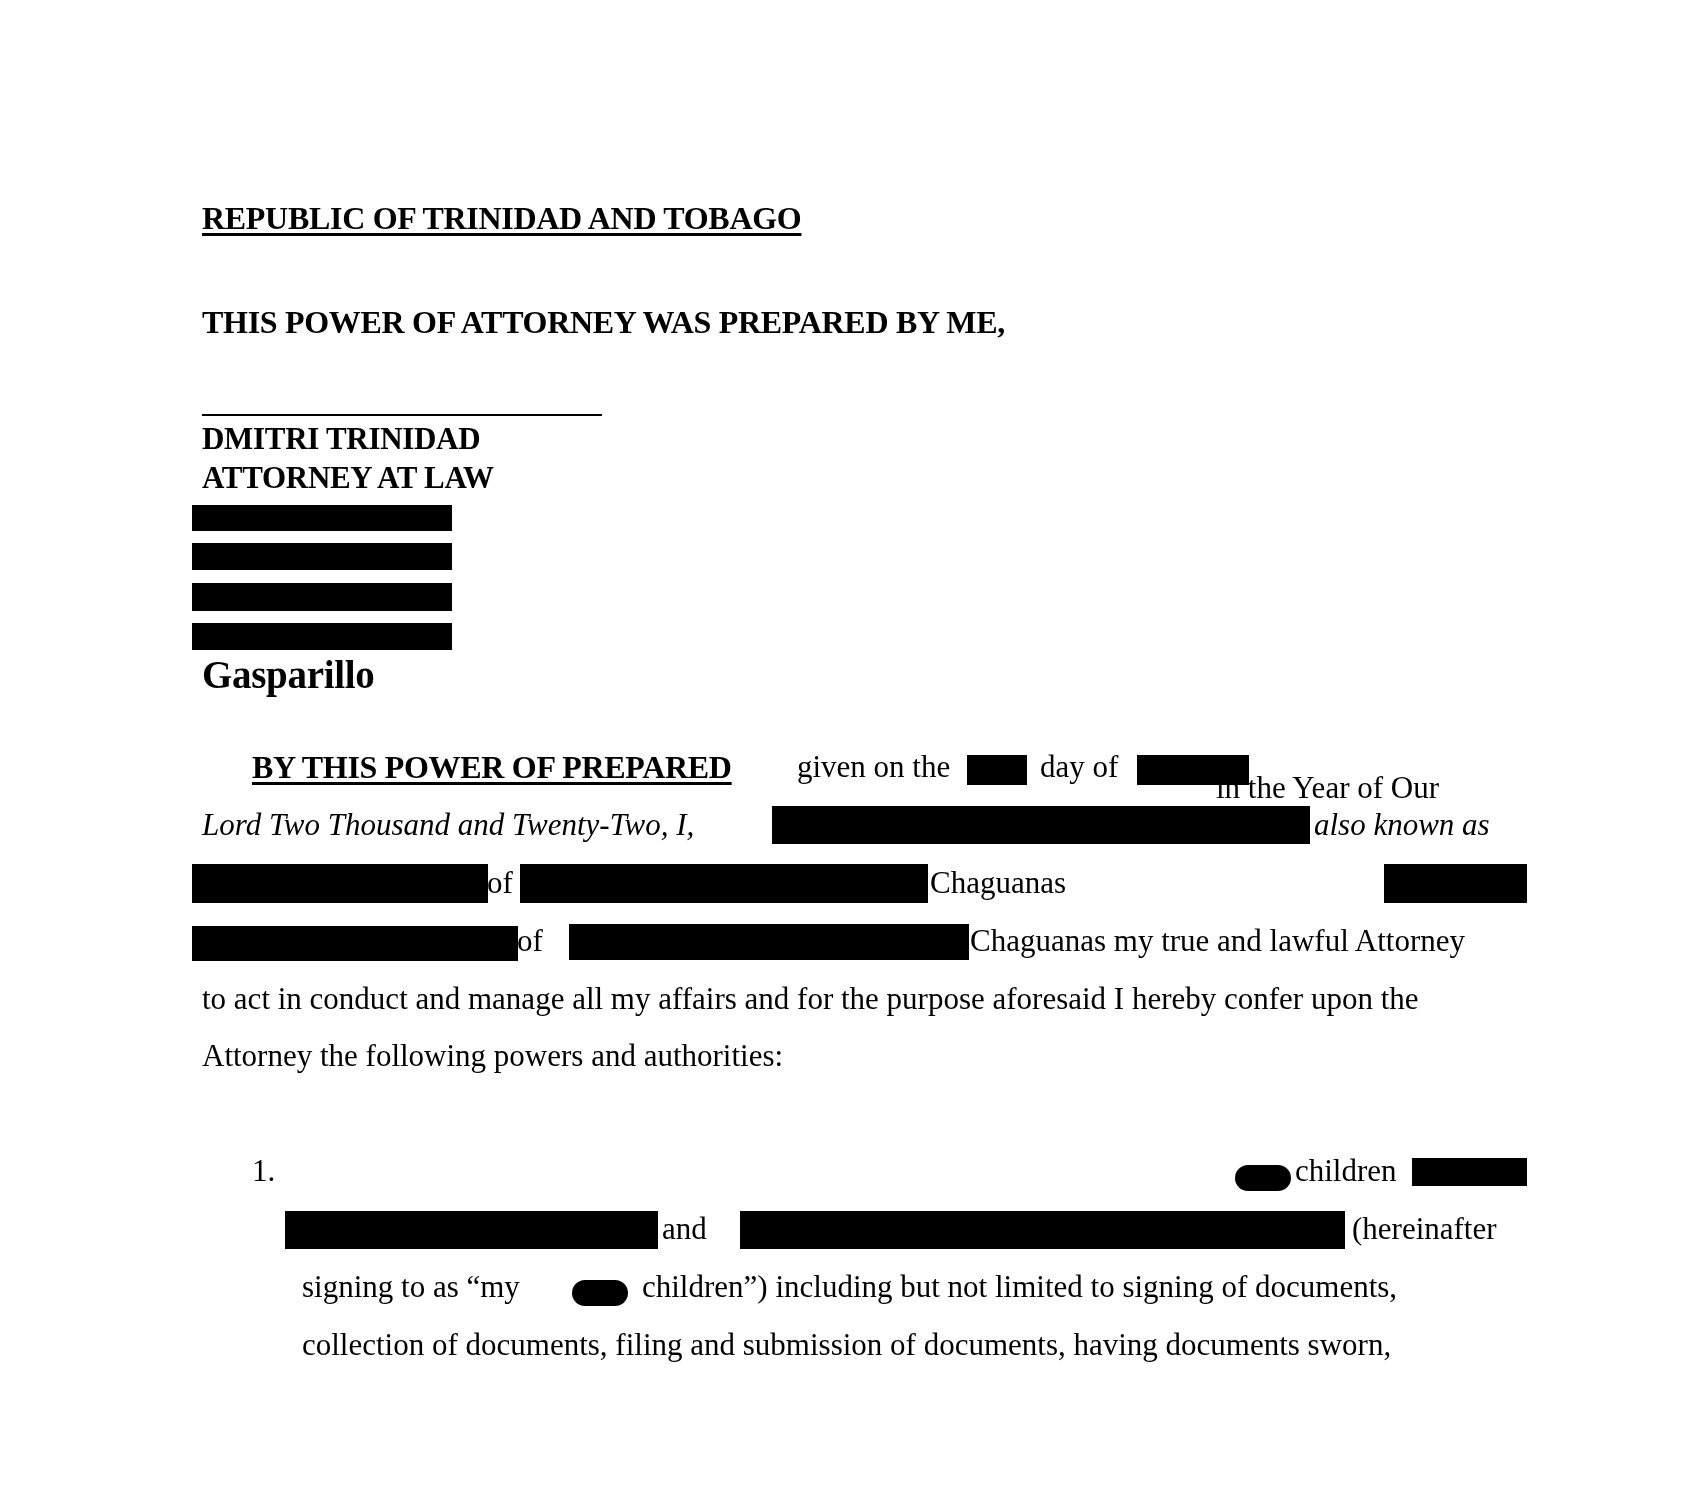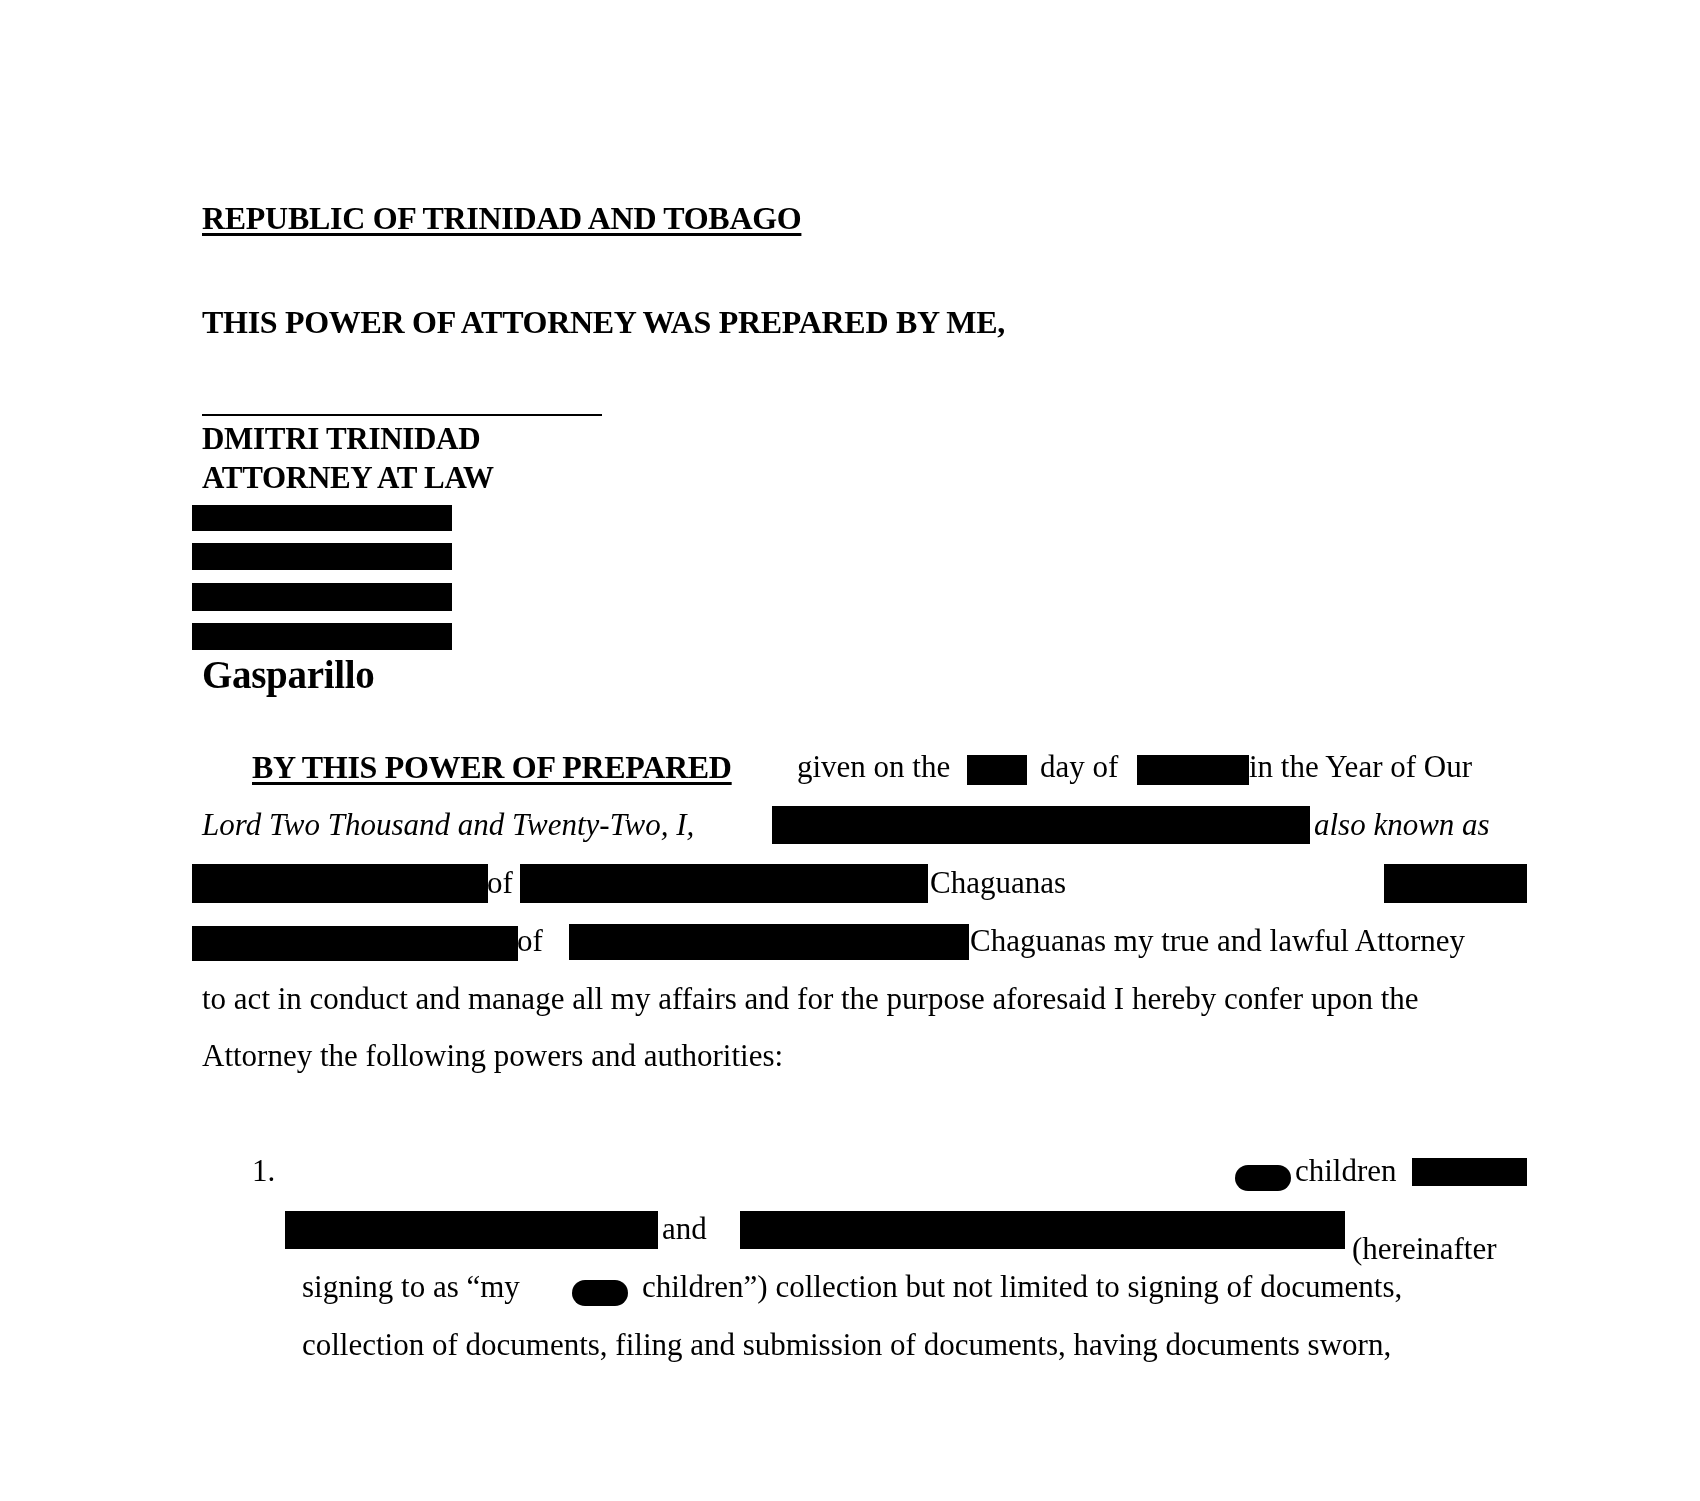--- a/index.html
+++ b/index.html
@@ -30,21 +30,21 @@
 <div class="redact" style="left:192px; top:623px; width:260px; height:27px;"></div>
 
 <div class="abs hdr" style="left:202px; top:652px; font-size:39px;">Gasparillo</div>
 
 <div class="line" style="top:747px;">
   <span class="abs hdr u" style="left:50px; top:0; font-size:32px;">BY THIS POWER OF PREPARED</span>
   <span class="abs" style="left:595px;">given on the</span>
   <span class="redact" style="left:765px; top:8px; width:60px; height:30px;"></span>
   <span class="abs" style="left:838px;">day of</span>
   <span class="redact" style="left:935px; top:8px; width:112px; height:30px;"></span>
-  <span class="abs" style="left:1047px;">in the Year of Our</span>
+  <span class="abs" style="left:1014px;margin-top:21px;">in the Year of Our</span>
 </div>
 
 <div class="line" style="top:805px;font-style:italic;">
   <span class="abs" style="left:0;">Lord Two Thousand and Twenty-Two, I,</span>
   <span class="redact" style="left:570px; top:1px; width:538px; height:38px;"></span>
   <span class="abs" style="left:1112px;">also known as</span>
 </div>
 
 <div class="line" style="top:863px;">
   <span class="redact" style="left:-10px; top:1px; width:296px; height:39px;"></span>
@@ -69,22 +69,22 @@
 <div class="lline" style="top:1151px;">
   <span class="pill" style="left:933px; top:14px; width:56px; height:26px;"></span>
   <span class="abs" style="left:993px;">children</span>
   <span class="redact" style="left:1110px; top:7px; width:115px; height:28px;"></span>
 </div>
 
 <div class="lline" style="top:1209px;">
   <span class="redact" style="left:-17px; top:2px; width:373px; height:38px;"></span>
   <span class="abs" style="left:360px;text-align:center;">and</span>
   <span class="redact" style="left:438px; top:2px; width:605px; height:38px;"></span>
-  <span class="abs" style="left:1050px;margin-top:20px;">(hereinafter</span>
+  <span class="abs" style="left:1050px;">(hereinafter</span>
 </div>
 
 <div class="lline" style="top:1267px;">
   <span class="abs" style="left:0;">signing to as “my</span>
   <span class="pill" style="left:270px; top:13px; width:56px; height:26px;"></span>
-  <span class="abs" style="left:340px;">children”) collection but not limited to signing of documents,</span>
+  <span class="abs" style="left:340px;">children”) including but not limited to signing of documents,</span>
 </div>
 
 <div class="lline" style="top:1325px;">collection of documents, filing and submission of documents, having documents sworn,</div>
 
 </body></html>

